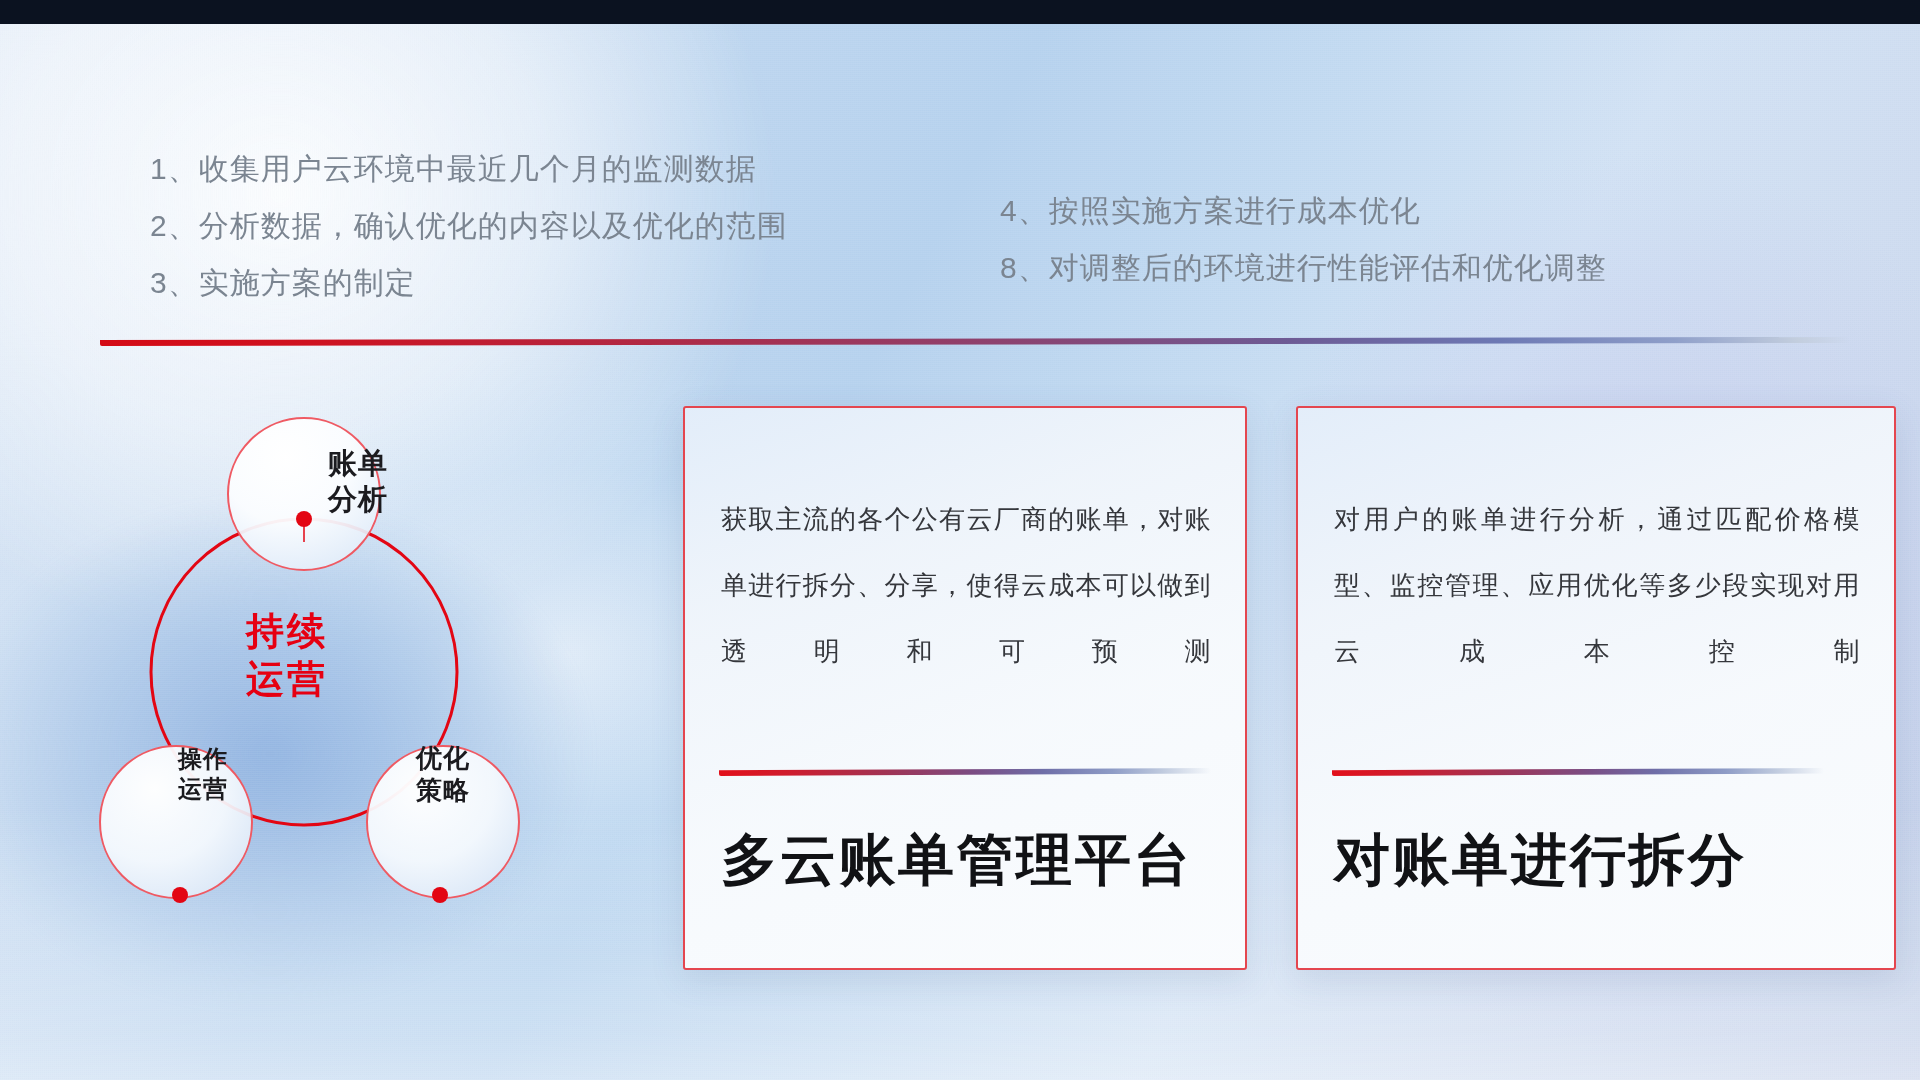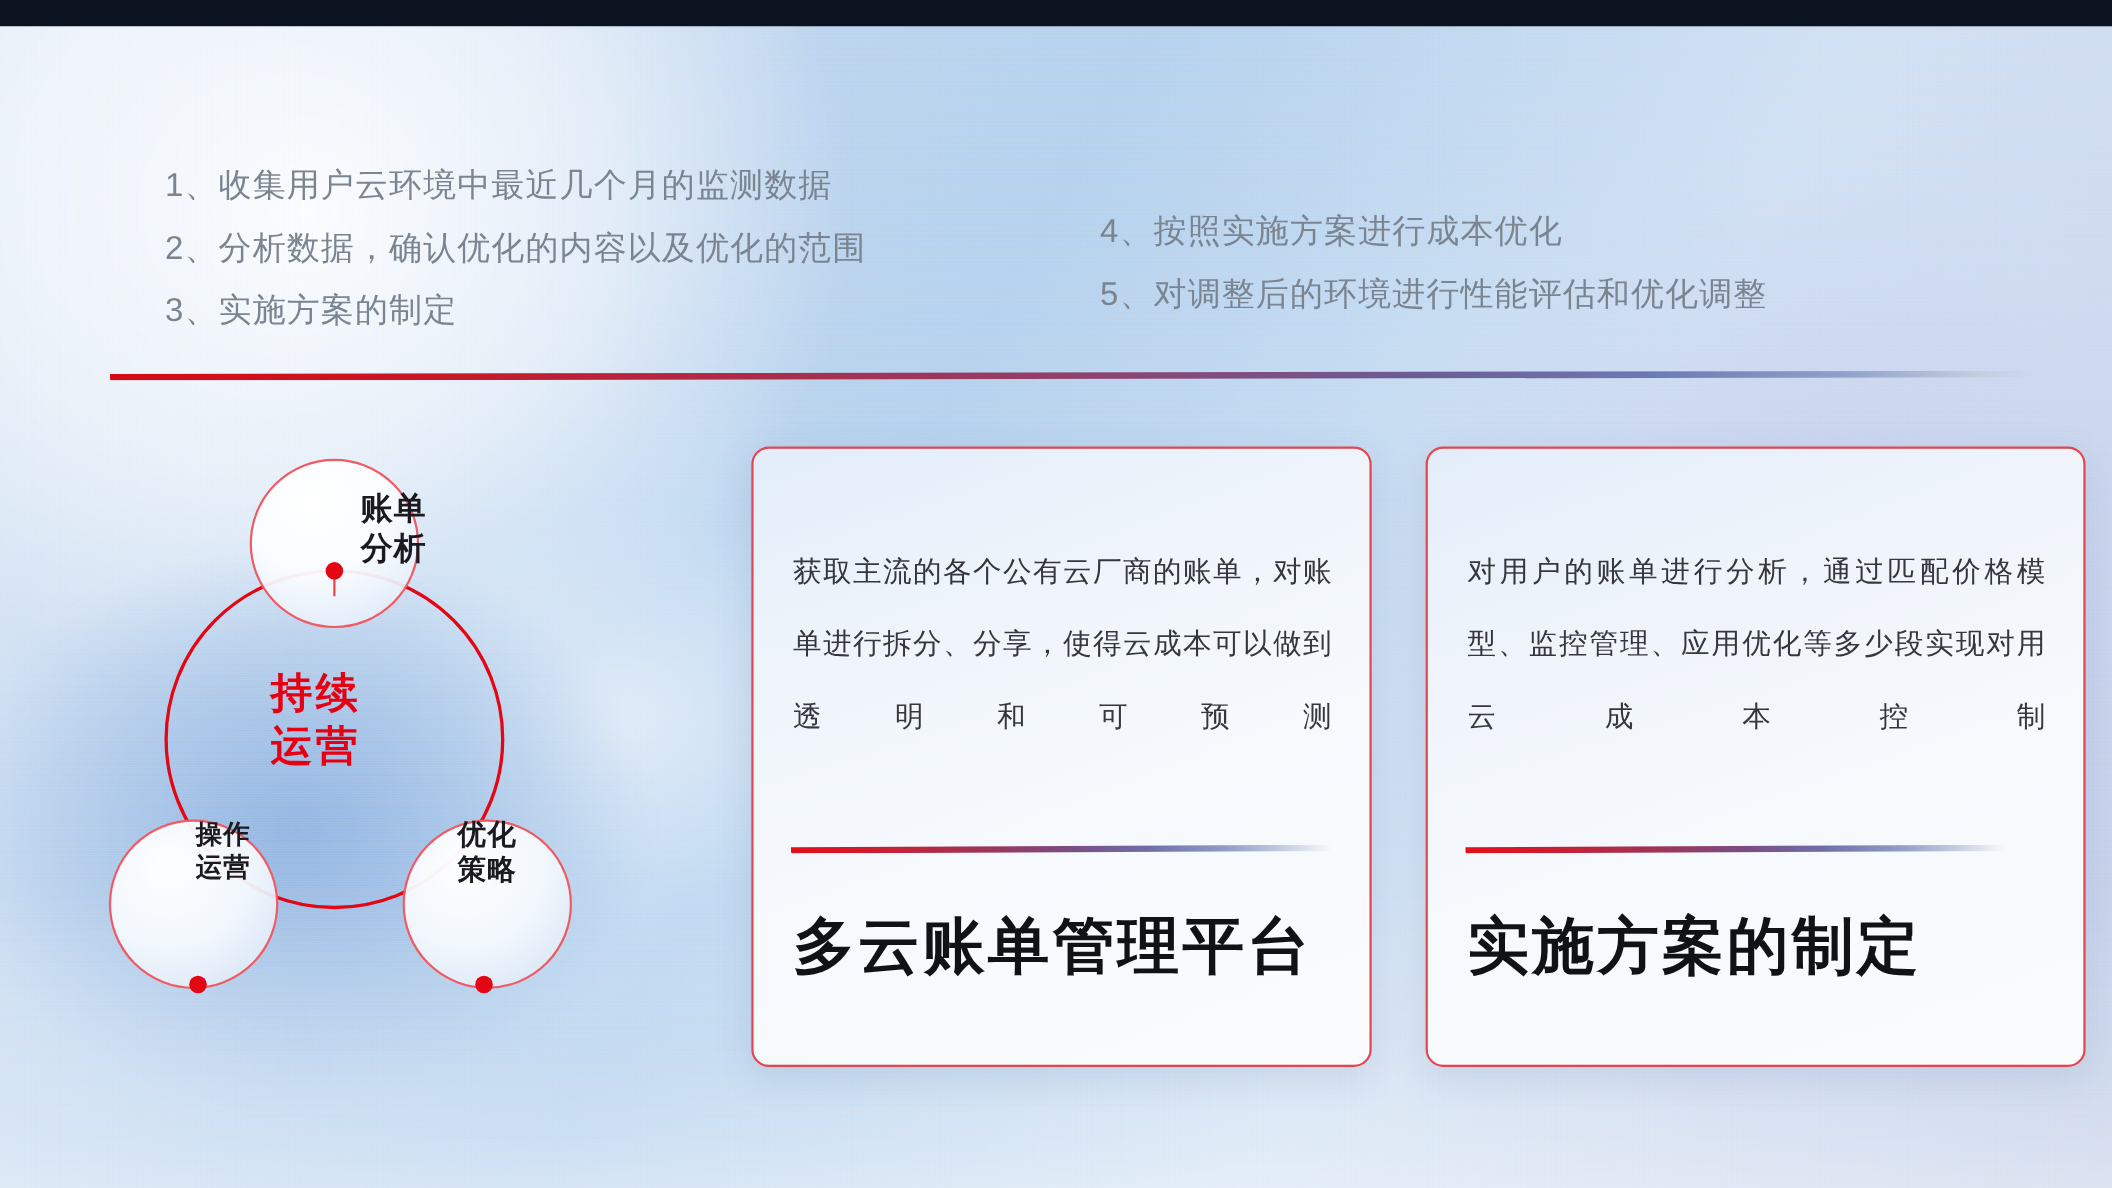--- a/index.html
+++ b/index.html
@@ -145,21 +145,21 @@
     line-height: 1.26;
     letter-spacing: 3px;
   }
 
   
   .card {
     position: absolute;
     top: 382px;
     width: 560px;
     height: 560px;
-    border-radius: 16px;
+    border-radius: 3px;
     border: 2px solid #e4464f;
     background:
       linear-gradient(160deg,
         rgba(228,238,250,0.96) 0%,
         rgba(240,245,251,0.97) 28%,
         rgba(247,250,253,0.98) 58%,
         rgba(250,252,254,0.99) 100%);
     box-shadow: 0 10px 34px rgba(70,100,150,0.14);
     overflow: hidden;
   }
@@ -217,21 +217,21 @@
   <div class="bg-noise"></div>
 
   <div class="steps">
     <div class="steps-col left">
       <span class="step-line">1、收集用户云环境中最近几个月的监测数据</span>
       <span class="step-line">2、分析数据，确认优化的内容以及优化的范围</span>
       <span class="step-line">3、实施方案的制定</span>
     </div>
     <div class="steps-col right">
       <span class="step-line">4、按照实施方案进行成本优化</span>
-      <span class="step-line">5、对调整后的环境进行性能评估和优化调整</span>
+      <span class="step-line">8、对调整后的环境进行性能评估和优化调整</span>
     </div>
   </div>
 
   <div class="divider"></div>
 
   <div class="venn">
     <svg width="520" height="580" viewBox="0 0 520 580">
       <defs>
         <radialGradient id="bubbleTop" cx="38%" cy="26%" r="78%">
           <stop offset="0%" stop-color="#ffffff" stop-opacity="0.99"></stop>
@@ -286,16 +286,16 @@
 
   <div class="card one">
     <div class="card-body">获取主流的各个公有云厂商的账单，对账单进行拆分、分享，使得云成本可以做到透明和可预测</div>
     <div class="card-rule"></div>
     <div class="card-title">多云账单管理平台</div>
   </div>
 
   <div class="card two">
     <div class="card-body">对用户的账单进行分析，通过匹配价格模型、监控管理、应用优化等多少段实现对用云成本控制</div>
     <div class="card-rule"></div>
-    <div class="card-title">实施方案的制定</div>
+    <div class="card-title">对账单进行拆分</div>
   </div>
 
 </div>
 
 </body></html>

